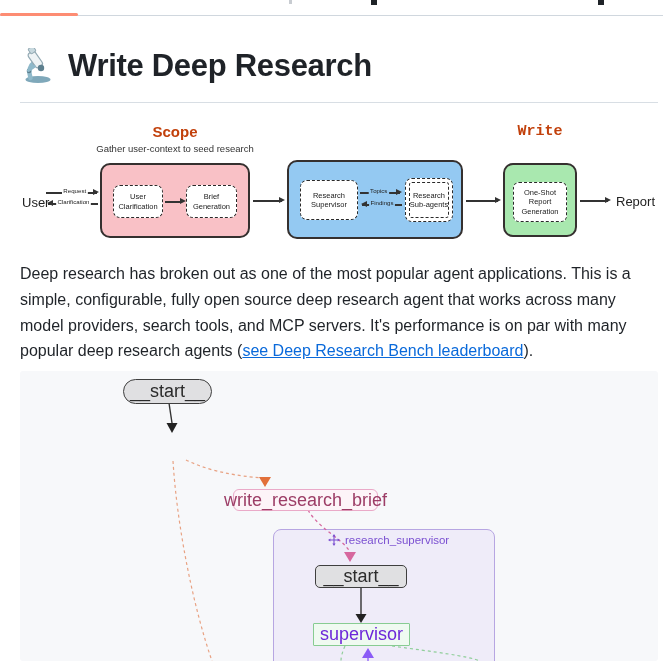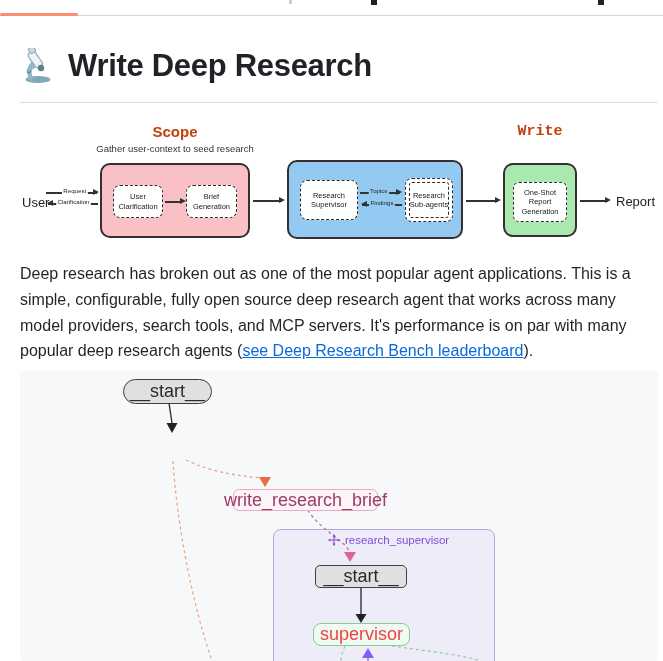--- a/index.html
+++ b/index.html
@@ -47,21 +47,21 @@
 
   
   #flowchart { left:20px; top:371px; width:638px; height:290px; background:#f7f8fa; border-radius:3px; overflow:hidden; }
   .fc-node { position:absolute; display:flex; align-items:center; justify-content:center;
     font-size:18px; z-index:3; }
   .fc-start { background:#e0e0e2; border:1.5px solid #3f3f3f; color:#2b2b2b; }
   .pill { border-radius:13px; }
   .rrect { border-radius:5px; }
   .fc-clarify { background:#fdf7f2; border:1.5px solid #edb292; border-radius:6px; color:#bf5229; }
   .fc-brief { background:#fdf4f8; border:1.5px solid #eaaac8; border-radius:6px; color:#9c3d66; }
-  .fc-supervisor { background:#effaf1; border:1.5px solid #87cc92; border-radius:8px; color:#ef4444; }
+  .fc-supervisor { background:#effaf1; border:1.5px solid #87cc92; border-radius:1px; color:#6d28d9; }
   #subgraph { position:absolute; left:253px; top:158px; width:222px; height:140px;
     background:#efecf9; border:1px solid #b7a6e2; border-radius:8px; z-index:1; }
   .subgraph-label { position:absolute; left:308px; top:163px; display:flex; align-items:center; gap:5px;
     color:#7a4fd1; font-size:11.5px; z-index:3; }
   #edges { position:absolute; left:0; top:0; z-index:2; pointer-events:none; }
 </style>
 </head>
 <body>
 
 <div id="page">

